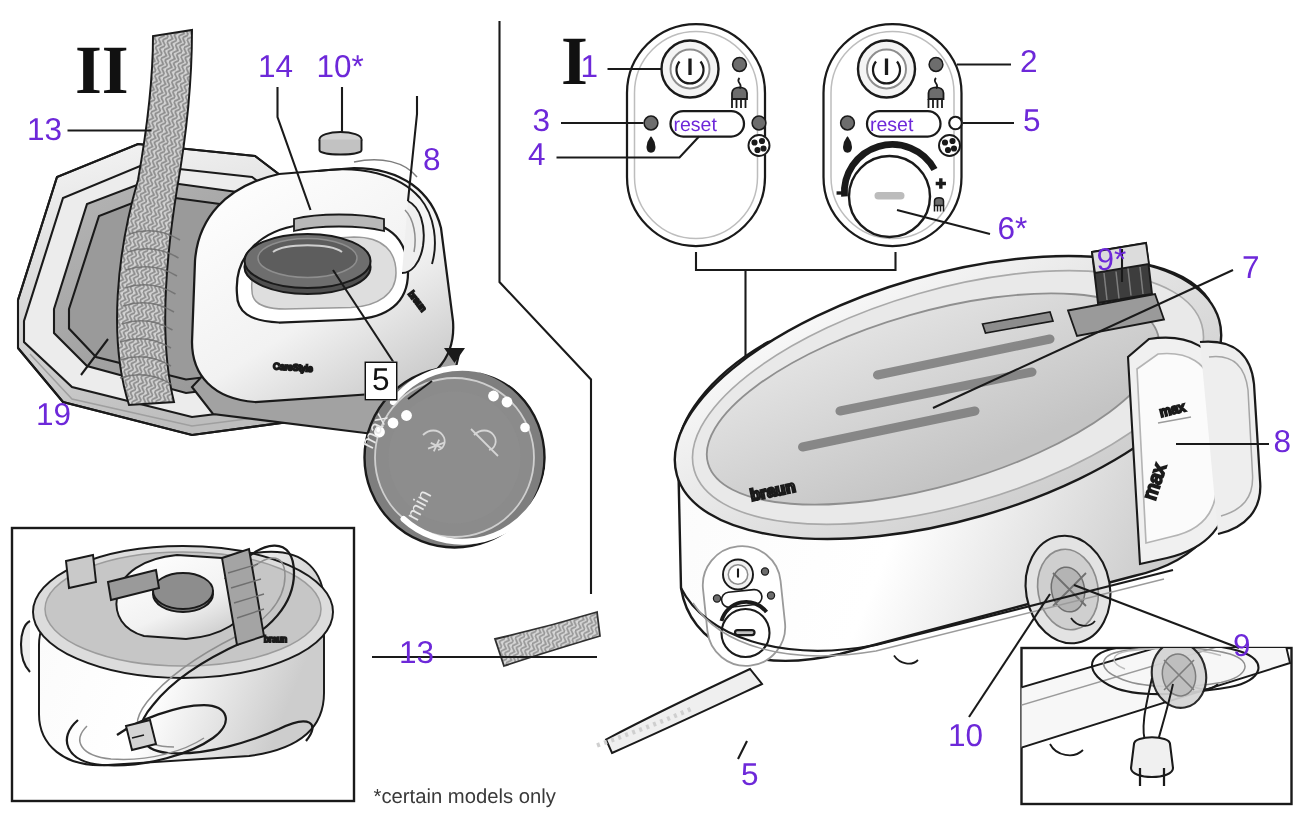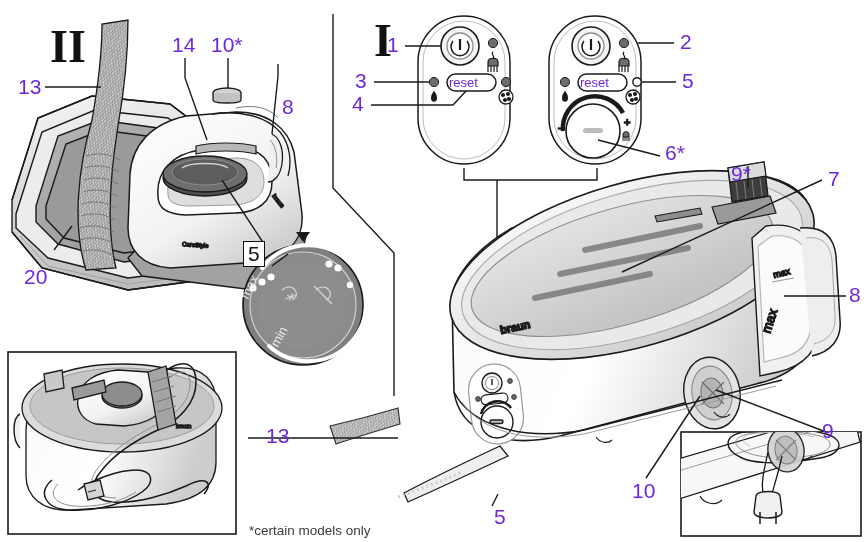--- a/index.html
+++ b/index.html
@@ -433,21 +433,21 @@
     </g>
   </svg>
 
   <div class="fig" style="left:18px;  top:24px;">II</div>
   <div class="fig" style="left:342px; top:18px;">I</div>
 
   <div class="lbl" style="left:18px;  top:76px;">13</div>
   <div class="lbl" style="left:172px; top:34px;">14</div>
   <div class="lbl" style="left:211px; top:34px;">10*</div>
   <div class="lbl" style="left:282px; top:96px;">8</div>
-  <div class="lbl" style="left:24px;  top:266px;">20</div>
+  <div class="lbl" style="left:24px;  top:266px;">19</div>
   <div class="lbl15" style="left:243px; top:241px;">5</div>
 
   <div class="lbl" style="left:387px; top:34px;">1</div>
   <div class="lbl" style="left:680px; top:31px;">2</div>
   <div class="lbl" style="left:355px; top:70px;">3</div>
   <div class="lbl" style="left:352px; top:93px;">4</div>
   <div class="lbl" style="left:682px; top:70px;">5</div>
   <div class="lbl" style="left:665px; top:142px;">6*</div>
 
   <div class="lbl" style="left:731px; top:163px;">9*</div>

